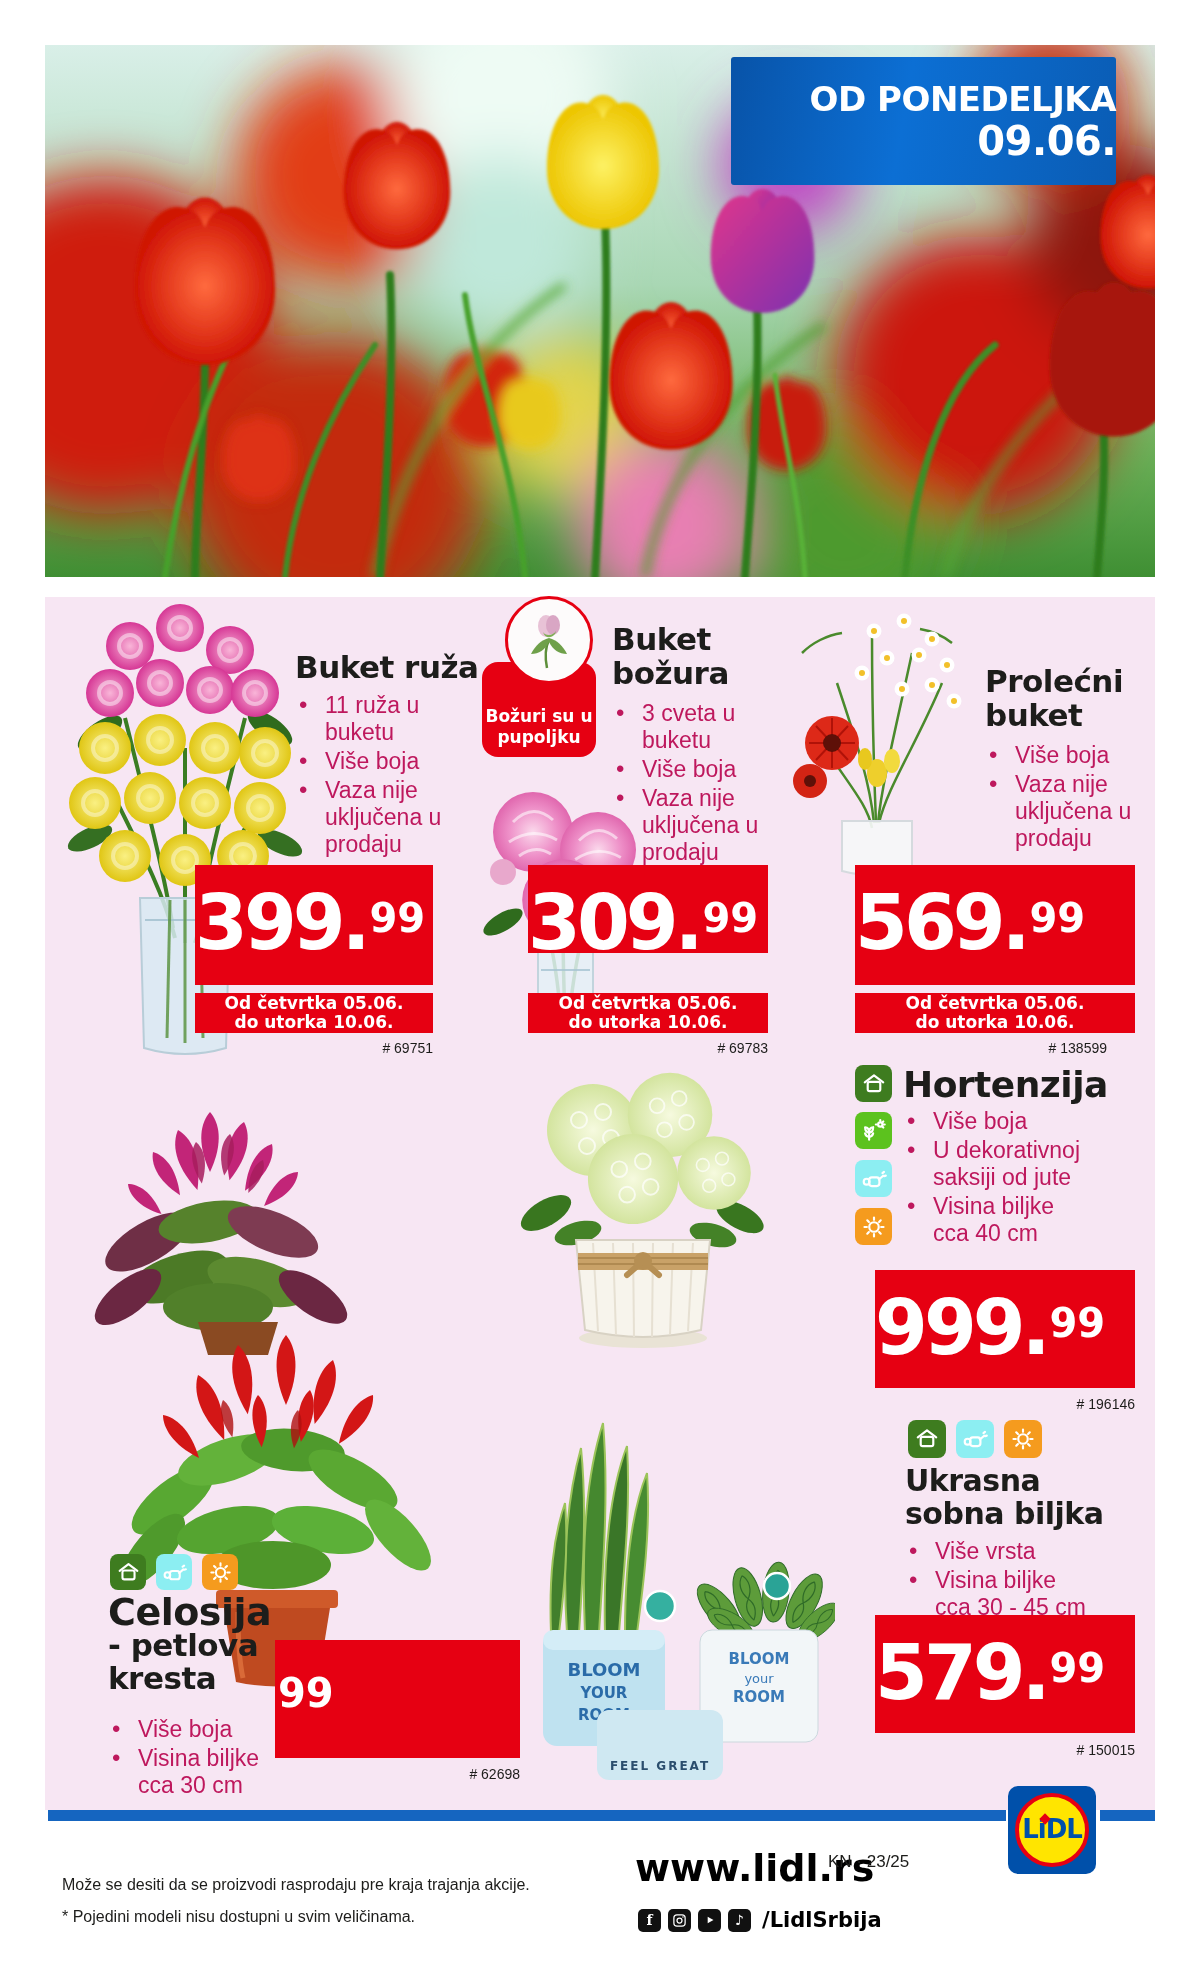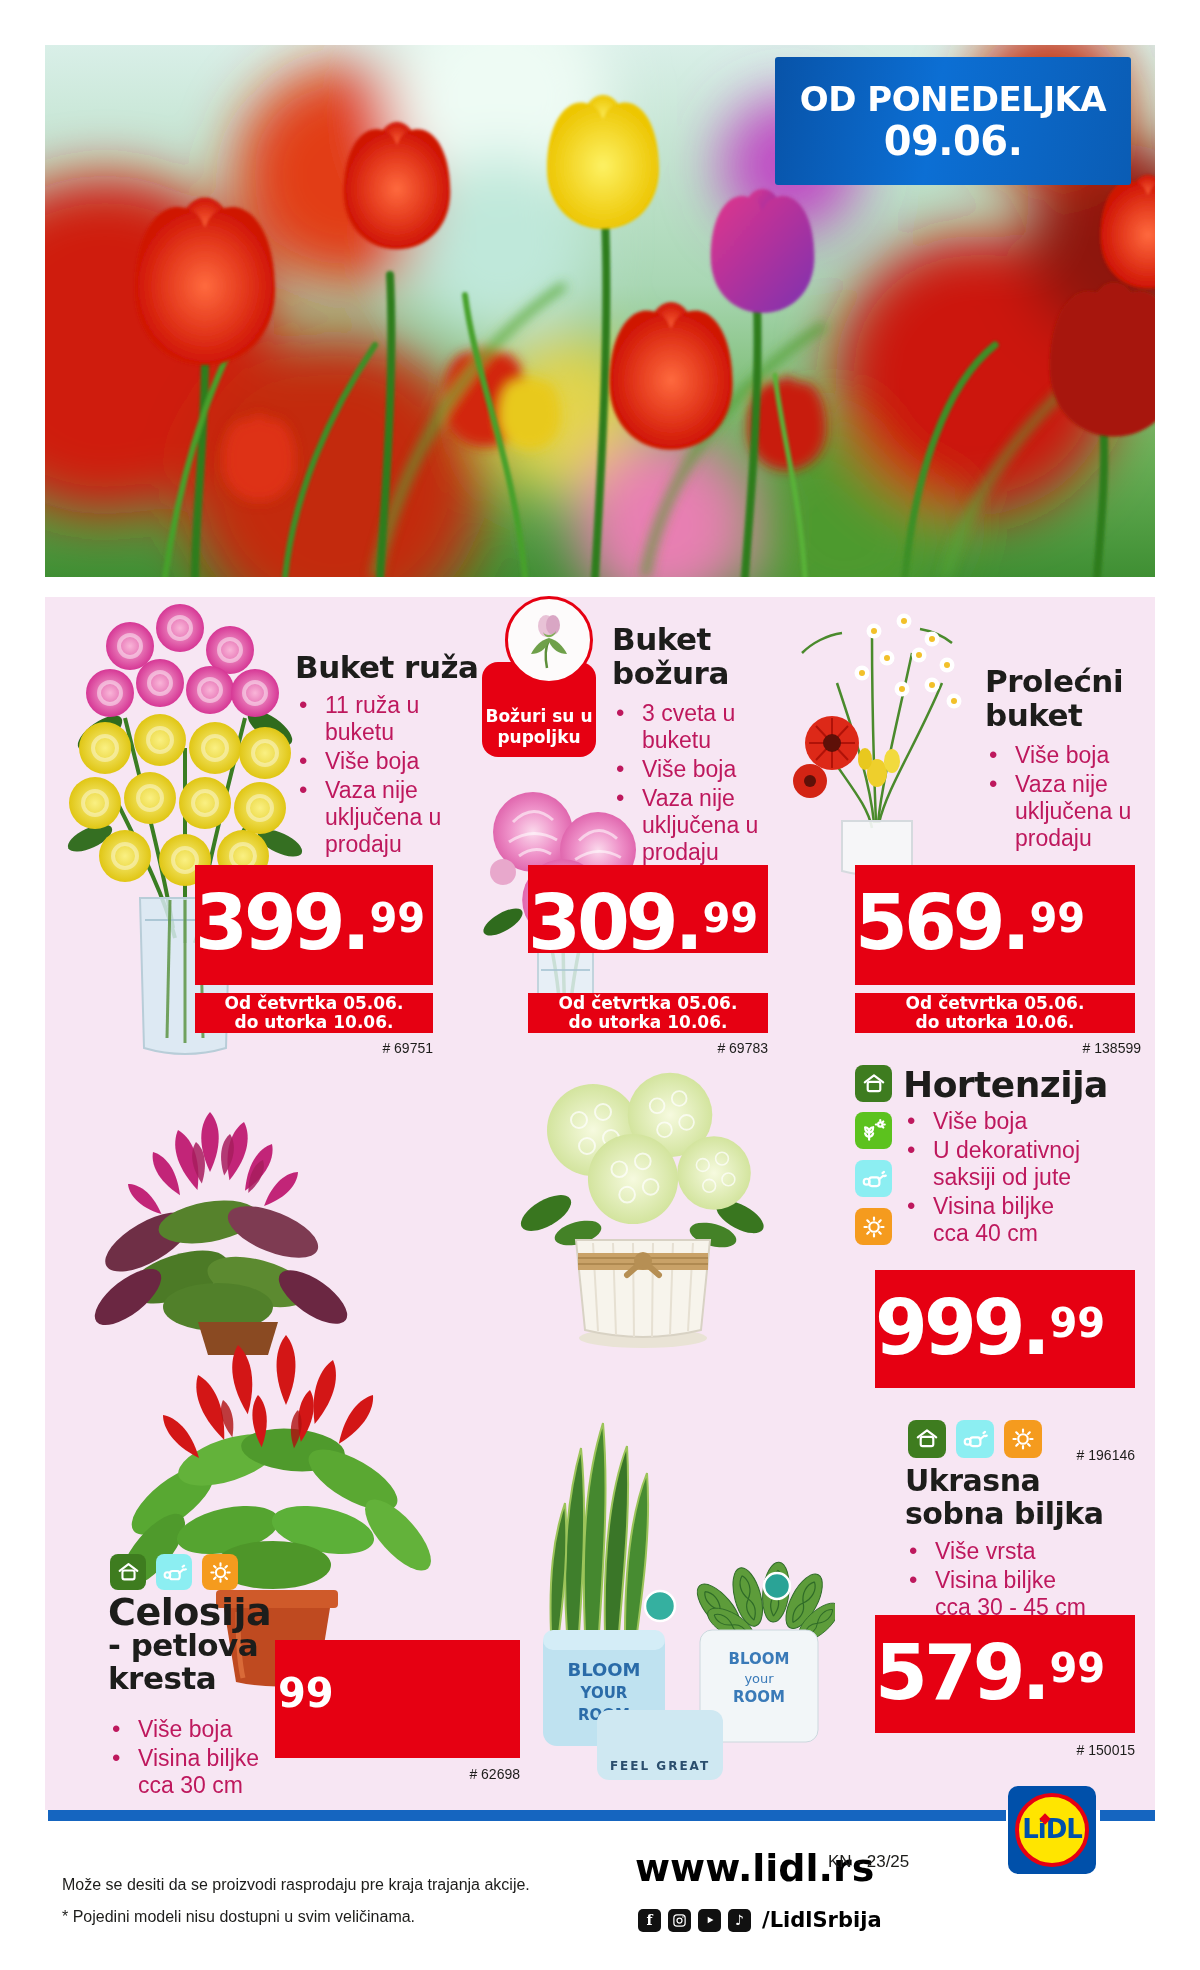--- a/index.html
+++ b/index.html
@@ -2,24 +2,24 @@
 <html><head>
 <meta charset="utf-8">
 <style>
   html,body{margin:0;padding:0;background:#fff;}
   #page{position:relative;width:1200px;height:1970px;background:#ffffff;overflow:hidden;
         font-family:"Liberation Sans",sans-serif;color:#1d1d1b;}
   .abs{position:absolute;}
   
   .hero{left:45px;top:45px;width:1110px;height:532px;overflow:hidden;}
   .hero svg{display:block;}
-  .badge{right:24px;top:12px;width:356px;height:128px;border-radius:3px;
+  .badge{right:39px;top:12px;width:356px;height:128px;border-radius:3px;
          background:linear-gradient(100deg,#0853a8 0%,#0c6fd4 45%,#0a5cb4 100%);
-         display:flex;flex-direction:column;align-items:center;justify-content:center;color:#fff;
-         font-family:"DejaVu Sans",sans-serif;font-weight:bold;}
+         display:flex;flex-direction:column;align-items:flex-end;justify-content:center;color:#fff;
+         font-family:"DejaVu Sans",sans-serif;font-weight:bold;padding-left:29px;}
   .badge .l1{font-size:34px;line-height:40px;letter-spacing:-.5px;}
   .badge .l2{font-size:40px;line-height:44px;letter-spacing:-.5px;}
   
   .pinkbg{left:45px;top:597px;width:1110px;height:1213px;background:#f7e6f3;}
   
   .title{font-family:"DejaVu Sans",sans-serif;font-weight:bold;color:#1d1d1b;
          font-size:31px;line-height:34px;letter-spacing:-.5px;z-index:4;}
   .blt{list-style:none;margin:0;padding:0;z-index:4;}
   .blt li{position:relative;padding-left:30px;font-size:23px;line-height:27px;margin-bottom:2px;color:#be185d;}
   .blt li::before{content:"\2022";position:absolute;left:4px;top:-1px;font-size:24px;}
@@ -333,21 +333,21 @@
     <li>Vaza nije uključena u prodaju</li>
   </ul>
   <div class="abs pricebox" style="left:855px;top:865px;width:280px;height:120px">
     <span class="pint">569.</span>
     <span class="psup">99</span>
   </div>
   <div class="abs band" style="left:855px;top:993px;width:280px;height:40px">
     <span>Od četvrtka 05.06.</span>
     <span>do utorka 10.06.</span>
   </div>
-  <div class="abs art" style="left:861px;top:1040px;width:280px"># 138599</div>
+  <div class="abs art" style="left:827px;top:1040px;width:280px"># 138599</div>
 
   <svg class="abs" style="left:518px;top:1055px;z-index:1" width="250" height="300" viewBox="0 0 250 300">
     <defs>
         <radialGradient id="hydG">
           <stop offset="0" stop-color="#f6fadf"></stop>
           <stop offset="1" stop-color="#d3e49e"></stop>
         </radialGradient>
       <g id="hball">
           <circle r="46" fill="url(#hydG)"></circle>
         <g fill="none" stroke="rgba(255,255,255,.7)" stroke-width="2">
@@ -414,21 +414,21 @@
   <div class="abs title" style="left:903px;top:1068px;font-size:36px">Hortenzija</div>
   <ul class="abs blt" style="left:903px;top:1108px;width:192px">
     <li>Više boja</li>
     <li style="width:162px">U dekorativnoj saksiji od jute</li>
     <li style="width:150px">Visina biljke cca 40 cm</li>
   </ul>
   <div class="abs pricebox" style="left:875px;top:1270px;width:260px;height:118px">
     <span class="pint">999.</span>
     <span class="psup">99</span>
   </div>
-  <div class="abs art" style="left:875px;top:1447px;width:260px"># 196146</div>
+  <div class="abs art" style="left:875px;top:1396px;width:260px"># 196146</div>
 
   <svg class="abs" style="left:58px;top:1072px;z-index:1" width="330" height="285" viewBox="0 0 330 285">
     <defs>
         <g id="crest">
           <path d="M0,60 C-14,30 -9,10 0,0 C9,10 14,30 0,60 Z"></path>
         </g>
       </defs>
     <g>
       <ellipse cx="90" cy="170" rx="48" ry="20" fill="#6f2f46" transform="rotate(-30 90 170)"></ellipse>
       <ellipse cx="150" cy="150" rx="50" ry="20" fill="#56822c" transform="rotate(-10 150 150)"></ellipse>

